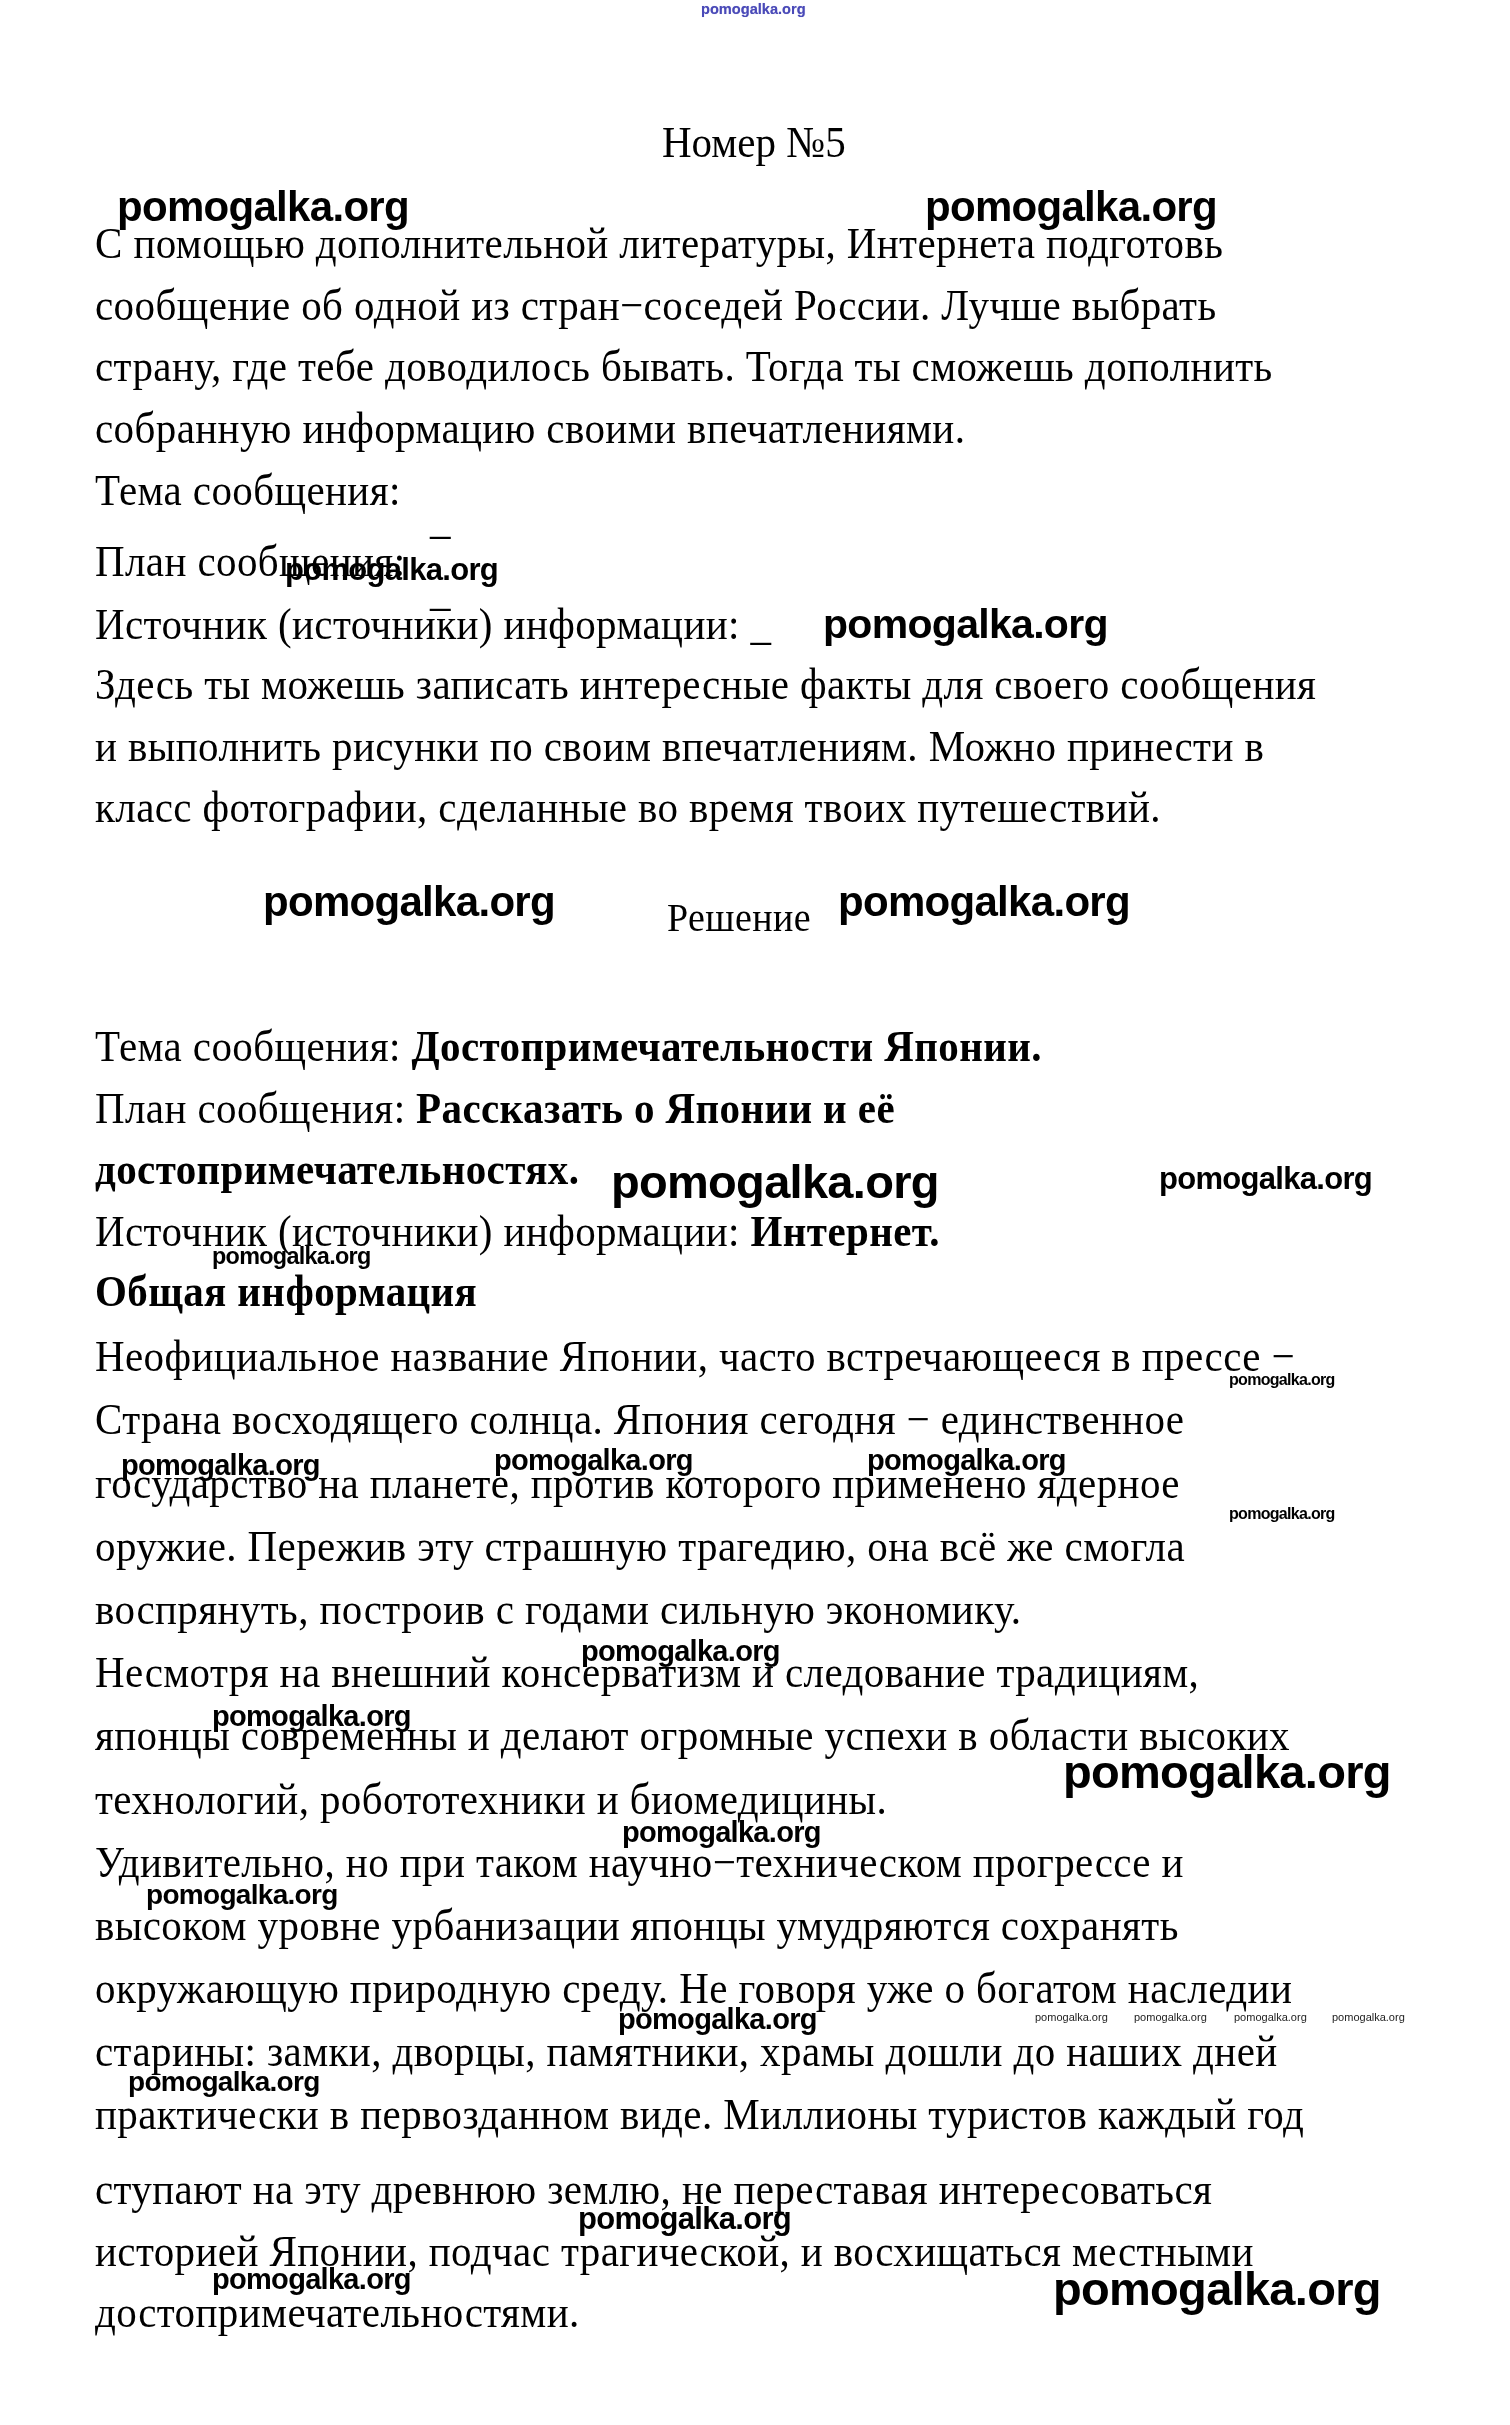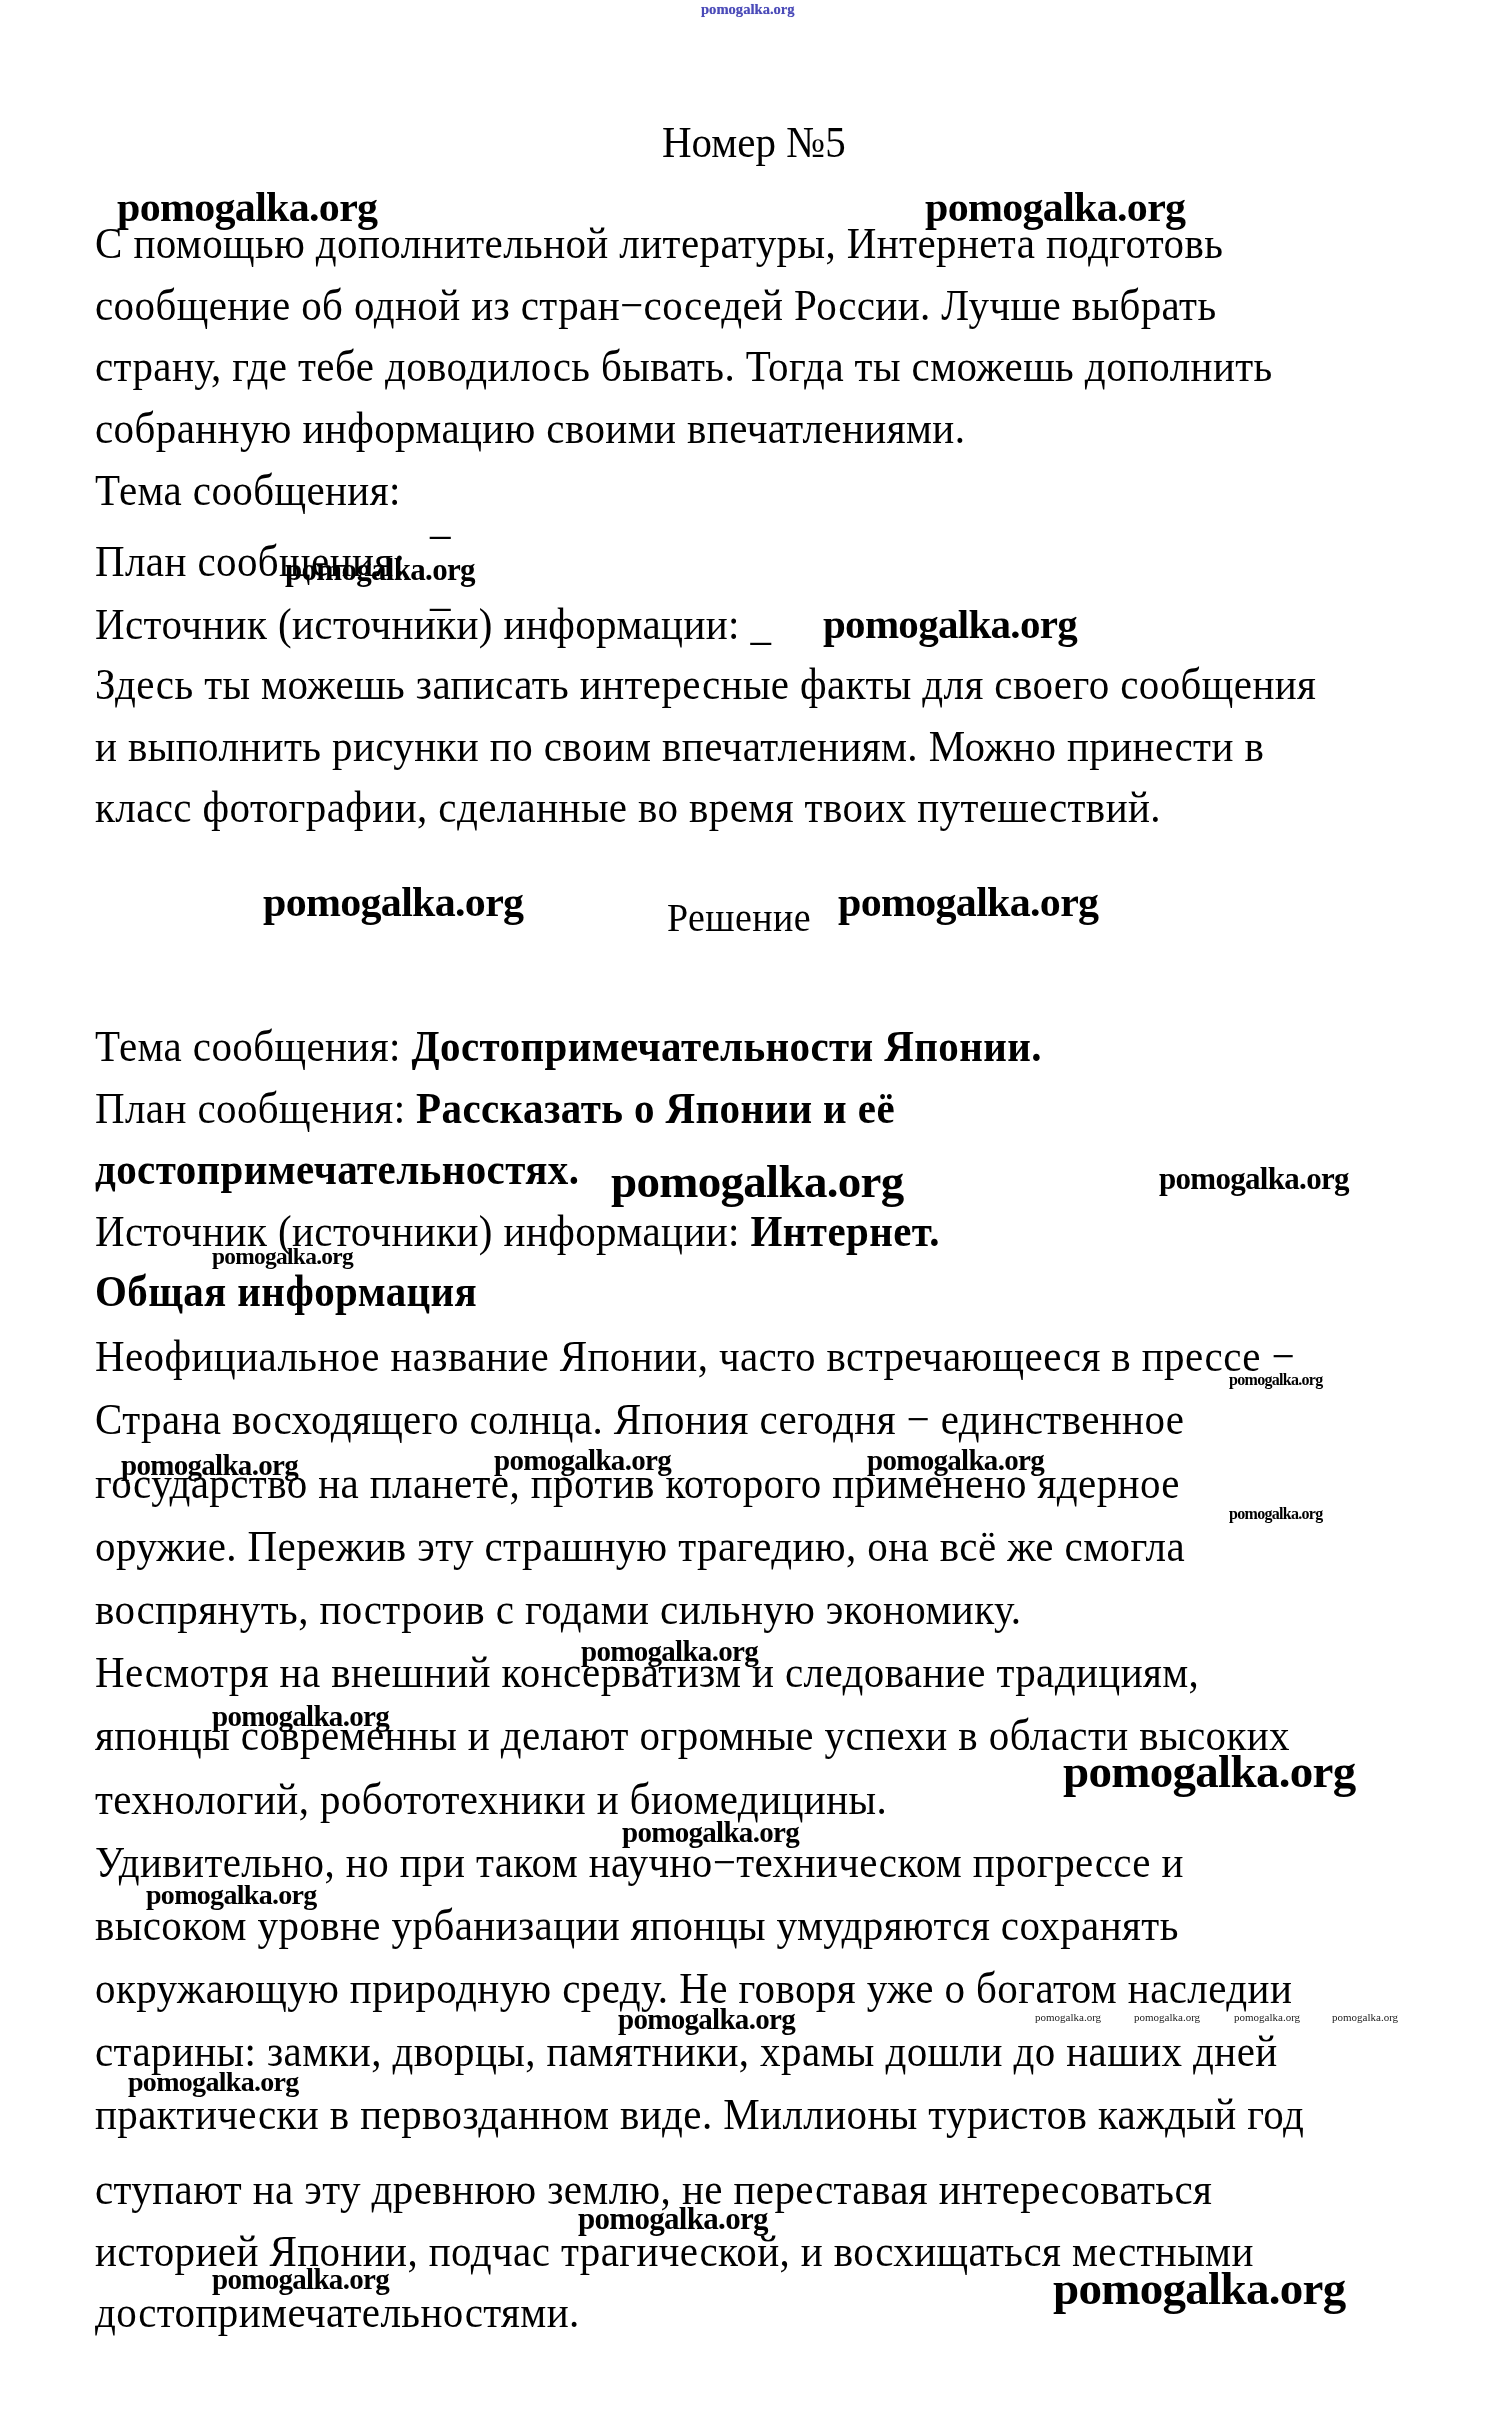--- a/index.html
+++ b/index.html
@@ -19,21 +19,21 @@
     font-size:41px;
     line-height:1.12;
     letter-spacing:0.4px;
     transform:scaleY(1.08);
     transform-origin:left top;
   }
   .tline b{font-weight:700;}
   .wm{
     position:absolute;
     white-space:nowrap;
-    font-family:Liberation Serif, serif;
+    font-family:Liberation Sans, sans-serif;
     font-weight:700;
     letter-spacing:-0.7px;
     line-height:1;
     color:#000;
   }
   .wm.light{font-weight:400;color:#222;letter-spacing:0;}
   .wm.blue{
     font-weight:700;
     color:#4a4ab8;
     text-shadow:0 0 0.7px #9a9ad8;

